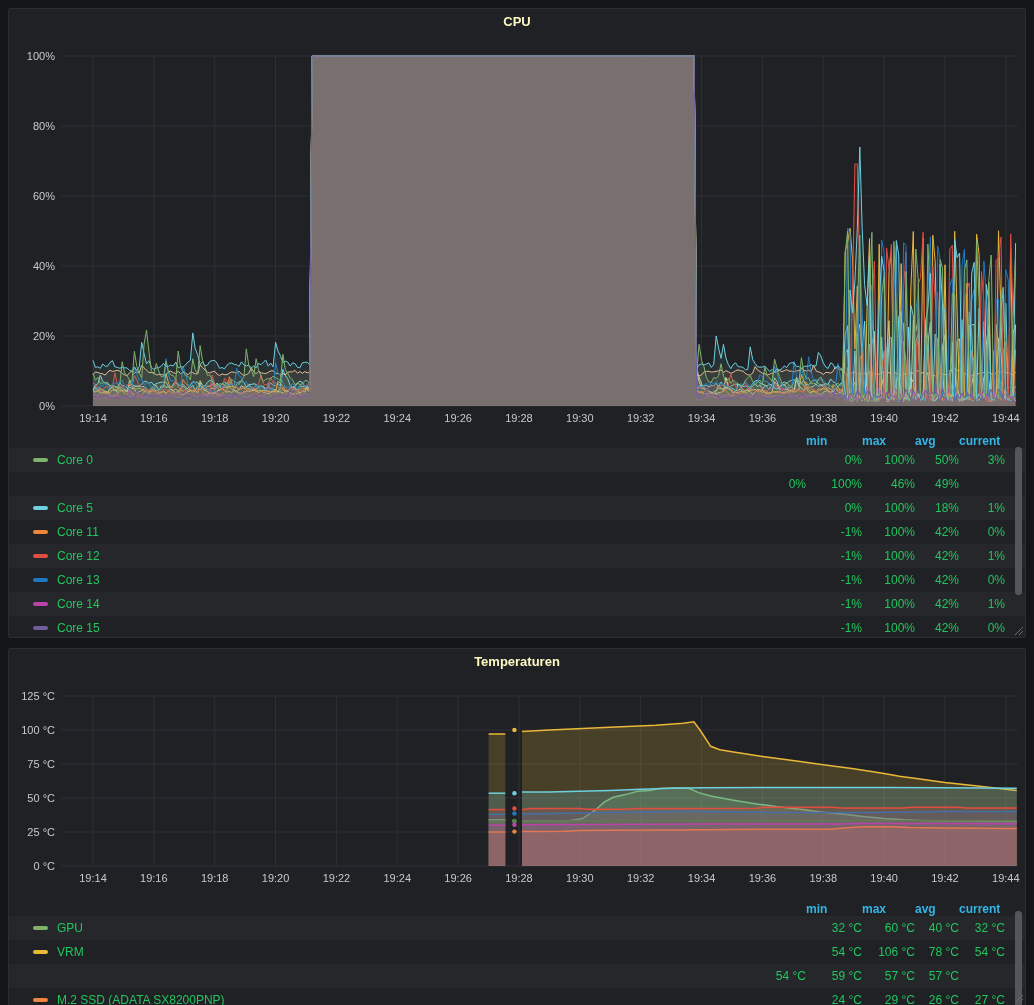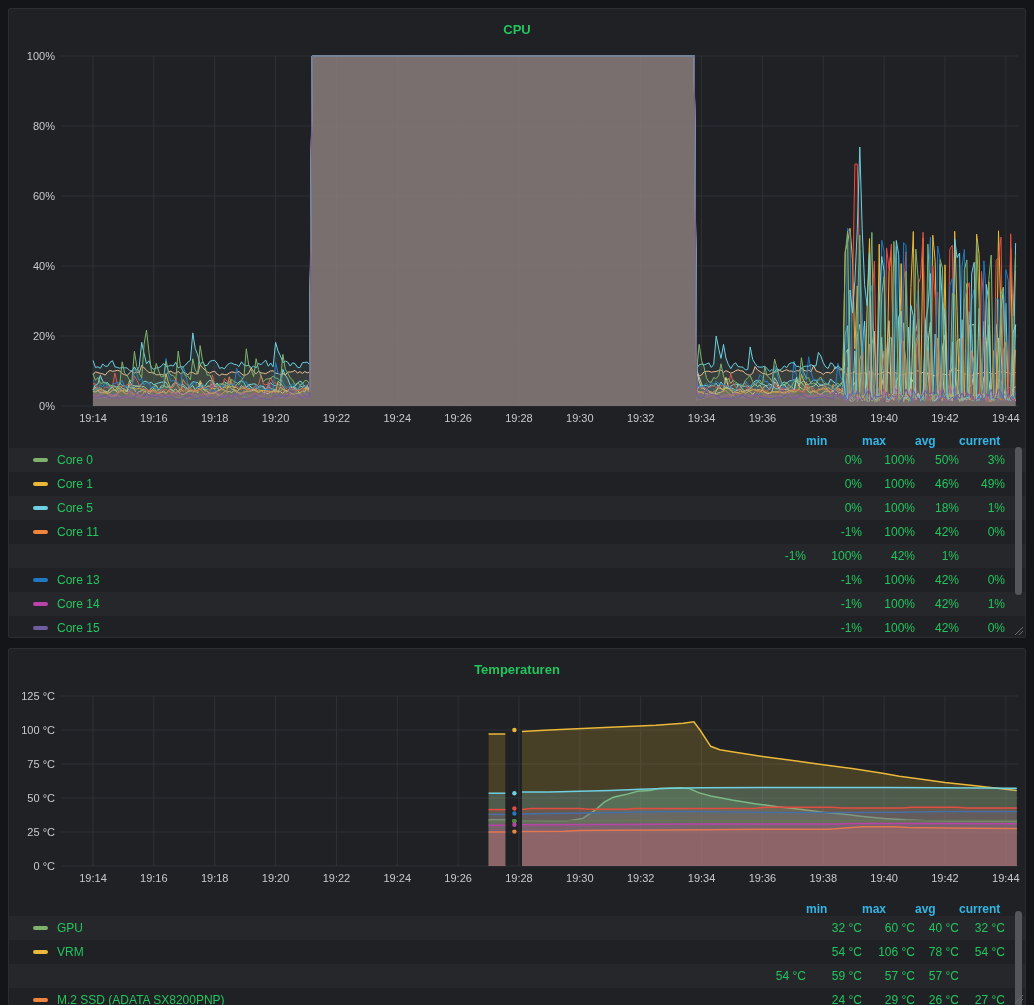--- a/index.html
+++ b/index.html
@@ -1,22 +1,22 @@
 <!DOCTYPE html>
 <html><head>
 <meta charset="utf-8">
 <style>
   html,body{margin:0;padding:0;width:1034px;height:1005px;overflow:hidden;
     background:#141518;font-family:"Liberation Sans",sans-serif;}
   .panel{position:absolute;left:8px;width:1016px;background:#202124;
     border:1px solid #2c2d31;border-radius:2px;overflow:hidden;}
   #panel-cpu{top:8px;height:628px;}
   #panel-temp{top:648px;height:356px;}
-  .panel-title{position:absolute;top:8px;left:0;right:0;height:26px;line-height:26px;
-    text-align:center;font-size:13px;font-weight:bold;color:#22c55e;cursor:pointer;z-index:3;}
+  .panel-title{position:absolute;top:0;left:0;right:0;height:26px;line-height:26px;
+    text-align:center;font-size:13px;font-weight:bold;color:#fef9c3;cursor:pointer;z-index:3;}
   svg.chart{position:absolute;top:0;left:0;}
   .legend{position:absolute;left:0;right:0;overflow:hidden;}
   #panel-cpu .legend{top:424px;bottom:0;}
   #panel-temp .legend{top:252px;bottom:0;}
   .lhead,.lrow{display:grid;grid-template-columns:1fr 56px 53px 44px 46px;
     padding-left:24px;padding-right:20px;align-items:center;}
   .lhead{height:15px;font-size:12px;font-weight:bold;color:#33b5e5;}
   .lhead span{text-align:left;}
   .lrow{height:24px;font-size:12px;color:#22c55e;cursor:pointer;}
   .lrow.stripe{background:rgba(255,255,255,0.028);}
@@ -130,24 +130,20 @@
           <span class="lname">
             <i class="marker" style="background: rgb(126, 178, 109);"></i>
             <span>Core 0</span>
           </span>
           <span class="lval">0%</span>
           <span class="lval">100%</span>
           <span class="lval">50%</span>
           <span class="lval">3%</span>
         </div>
         <div class="lrow">
-          <span class="lname">
-            <i class="marker" style="background: rgb(234, 184, 57);"></i>
-            <span>Core 1</span>
-          </span>
           <span class="lval">0%</span>
           <span class="lval">100%</span>
           <span class="lval">46%</span>
           <span class="lval">49%</span>
         </div>
         <div class="lrow stripe">
           <span class="lname">
             <i class="marker" style="background: rgb(110, 208, 224);"></i>
             <span>Core 5</span>
           </span>
@@ -160,20 +156,24 @@
           <span class="lname">
             <i class="marker" style="background: rgb(239, 132, 60);"></i>
             <span>Core 11</span>
           </span>
           <span class="lval">-1%</span>
           <span class="lval">100%</span>
           <span class="lval">42%</span>
           <span class="lval">0%</span>
         </div>
         <div class="lrow stripe">
+          <span class="lname">
+            <i class="marker" style="background: rgb(226, 77, 66);"></i>
+            <span>Core 12</span>
+          </span>
           <span class="lval">-1%</span>
           <span class="lval">100%</span>
           <span class="lval">42%</span>
           <span class="lval">1%</span>
         </div>
         <div class="lrow">
           <span class="lname">
             <i class="marker" style="background: rgb(31, 120, 193);"></i>
             <span>Core 13</span>
           </span>

